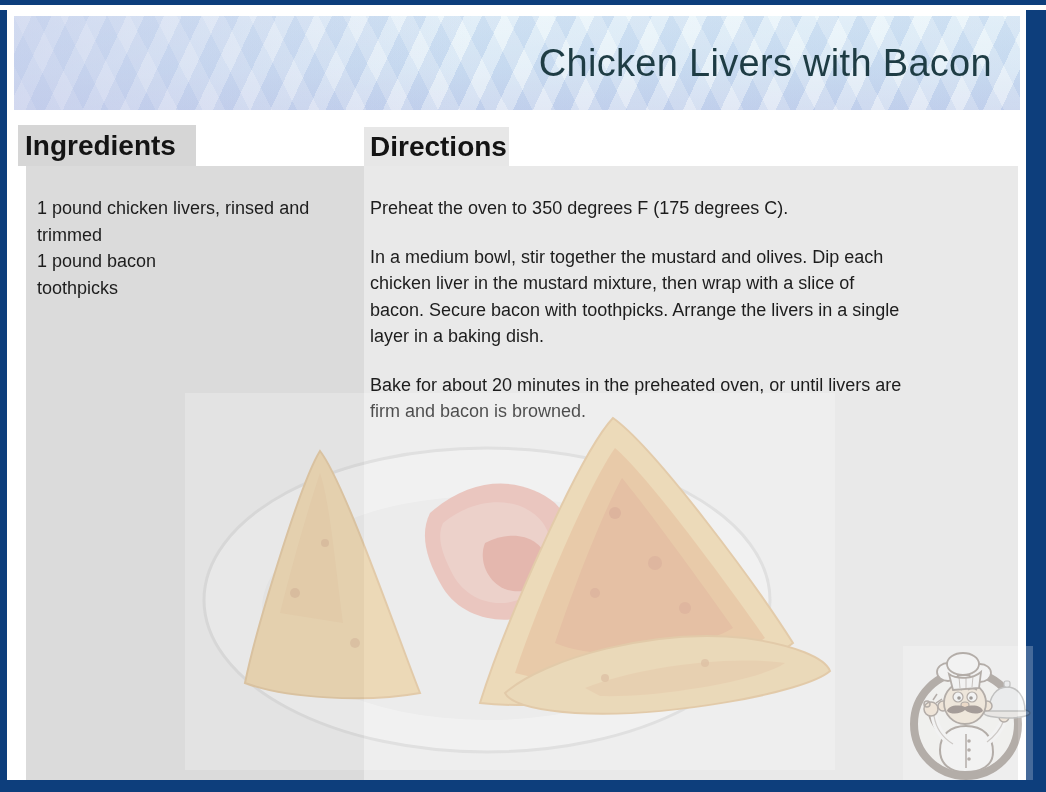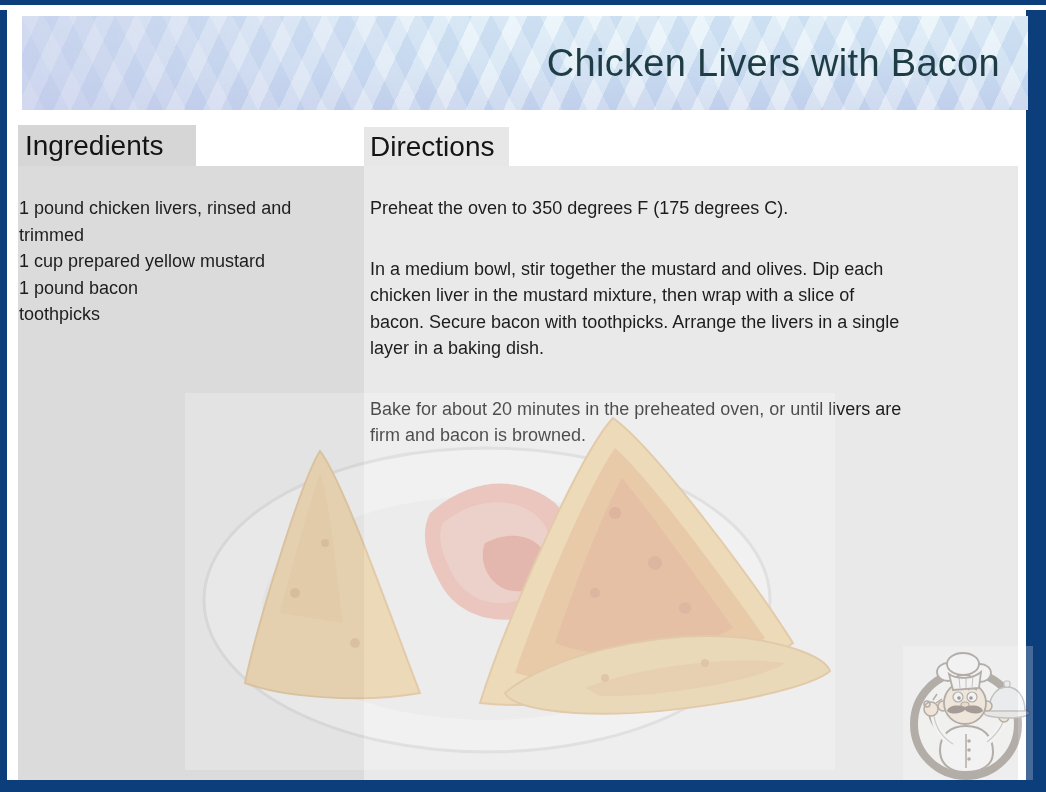--- a/index.html
+++ b/index.html
@@ -12,45 +12,45 @@
   }
 
   
   .bar-top    { position:absolute; left:0; top:0; width:1046px; height:5px; background:#0d3e7c; }
   .bar-left   { position:absolute; left:0; top:10px; width:7px; height:782px; background:#0d3e7c; }
   .bar-right  { position:absolute; left:1026px; top:10px; width:20px; height:782px; background:#0d3e7c; }
   .bar-bottom { position:absolute; left:0; top:780px; width:1046px; height:12px; background:#0d3e7c; }
 
   
   .banner {
-    position:absolute; left:22px; top:16px; width:1006px; height:94px;
+    position:absolute; left:14px; top:16px; width:1006px; height:94px;
     background:
       linear-gradient(100deg, rgba(196,202,234,0.55), rgba(255,255,255,0) 45%),
       repeating-linear-gradient(115deg, rgba(255,255,255,0.30) 0 16px, rgba(178,196,232,0.22) 16px 34px),
       repeating-linear-gradient(63deg, rgba(255,255,255,0.28) 0 20px, rgba(190,208,240,0.18) 20px 42px),
       linear-gradient(180deg, #daedf6 0%, #cfe3f2 55%, #c6d3ec 100%);
   }
   .banner h1 {
     position:absolute; right:28px; top:50%; transform:translateY(-50%);
     font-size:38px; font-weight:400; color:#1e3c44; letter-spacing:0.3px;
     white-space:nowrap;
   }
 
   
   .head-box { position:absolute; overflow:hidden; }
-  .head-box h2 { font-size:28px; font-weight:400; color:#141414; line-height:1.2; }
+  .head-box h2 { font-size:28px; font-weight:700; color:#141414; line-height:1.2; }
   .ing-head { left:18px; top:125px; width:178px; height:41px; background:#d6d6d6; padding:4px 0 0 7px; }
   .dir-head { left:364px; top:127px; width:145px; height:39px; background:#e7e7e7; padding:3px 0 0 6px; }
 
   
   .panel { position:absolute; font-size:18px; line-height:26.5px; color:#1d1d1d; }
-  .ing-panel { left:18px;  top:166px; width:406px; height:614px; background:#dbdbdb; padding:29px 4px 0 1px; }
+  .ing-panel { left:26px;  top:166px; width:406px; height:614px; background:#dbdbdb; padding:29px 4px 0 11px; }
   .dir-panel { left:364px; top:166px; width:654px; height:614px; background:#e9e9e9; padding:29px 4px 0 6px; }
   .ing-panel .item, .dir-panel p { white-space:pre-line; }
-  .dir-panel p + p { margin-top:34px; }
+  .dir-panel p + p { margin-top:22px; }
 
   
   .food-photo { position:absolute; left:185px; top:393px; width:650px; height:377px; opacity:0.38; pointer-events:none; }
   .chef-logo  { position:absolute; left:903px; top:646px; width:130px; height:134px; opacity:0.42; pointer-events:none; }
 </style>
 </head>
 <body>
 
 <div class="page">
 
@@ -62,21 +62,20 @@
   <div class="banner">
     <h1>Chicken Livers with Bacon</h1>
   </div>
 
   <div class="head-box ing-head">
     <h2>Ingredients</h2>
   </div>
   <div class="panel ing-panel">
     <div class="item">1 pound chicken livers, rinsed and
 trimmed</div>
-    <div class="item">1 cup prepared yellow mustard</div>
     <div class="item">1 pound bacon</div>
     <div class="item">toothpicks</div>
   </div>
 
   <div class="head-box dir-head">
     <h2>Directions</h2>
   </div>
   <div class="panel dir-panel">
     <p>Preheat the oven to 350 degrees F (175 degrees C).</p>
     <p>In a medium bowl, stir together the mustard and olives. Dip each

